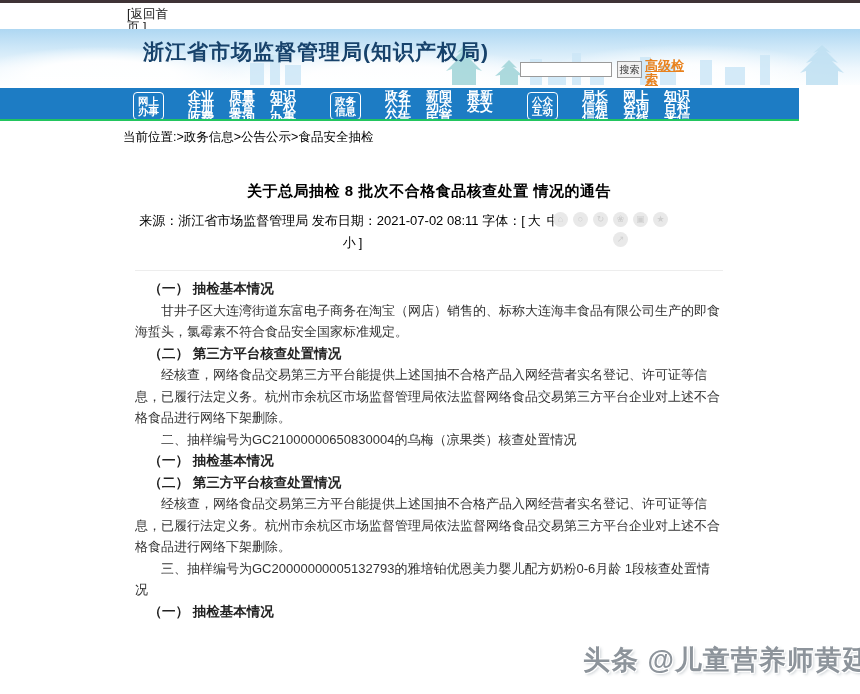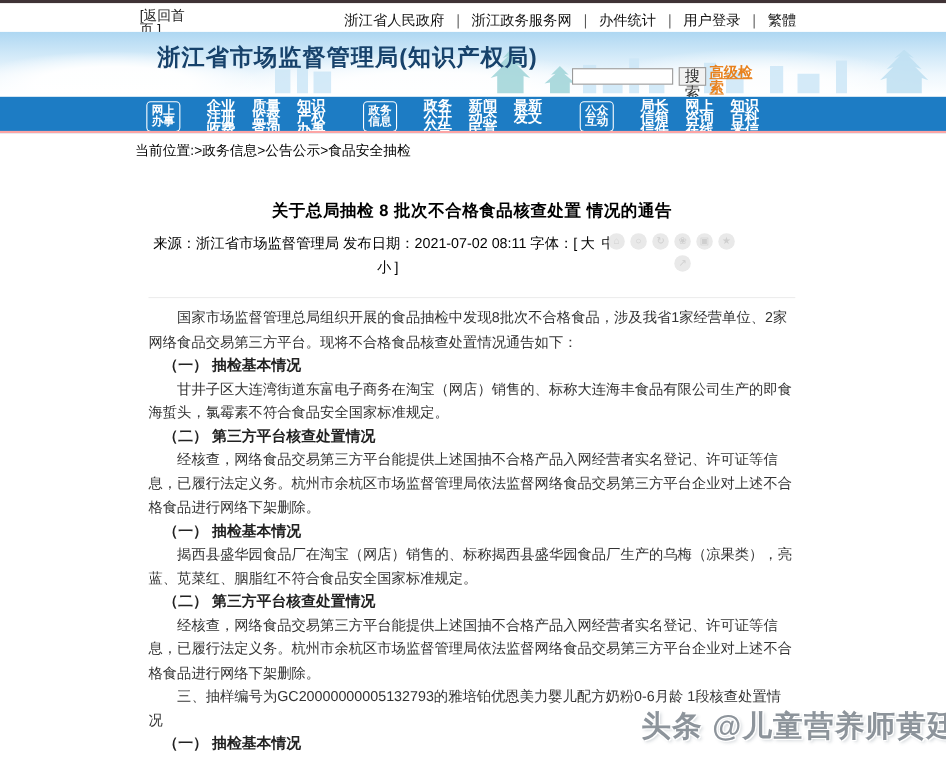--- a/index.html
+++ b/index.html
@@ -22,25 +22,25 @@
     background:
       radial-gradient(ellipse 180px 40px at 12% 85%, rgba(255,255,255,.95) 40%, rgba(255,255,255,0) 75%),
       radial-gradient(ellipse 260px 55px at 45% 100%, rgba(255,255,255,.9) 35%, rgba(255,255,255,0) 70%),
       radial-gradient(ellipse 220px 50px at 80% 90%, rgba(255,255,255,.85) 30%, rgba(255,255,255,0) 70%),
       linear-gradient(180deg,#aed7f2 0%, #cfe8f8 35%, #eef7fd 70%, #fcfeff 100%);
   }
   .skyline { position:absolute; left:0; bottom:0; width:860px; height:40px; opacity:.85; }
   .site-title { position:absolute; left:143px; top:9px; font-size:21px; font-weight:bold; color:#17426b; letter-spacing:1px; white-space:nowrap; }
   .search-wrap { position:absolute; left:520px; top:32px; height:22px; }
   .search-input { position:absolute; left:0; top:1px; width:92px; height:15px; border:1px solid #9a9a9a; background:#fff; font-size:11px; padding:0 3px; }
-  .search-btn { position:absolute; left:97px; top:0; width:25px; height:17px; border:1px solid #999; background:#f2f2f2; font-size:14px; line-height:15px; text-align:center; color:#333; cursor:pointer; }
+  .search-btn { position:absolute; left:97px; top:0; width:25px; height:17px; border:1px solid #999; background:#f2f2f2; font-size:10px; line-height:15px; text-align:center; color:#333; cursor:pointer; }
   .adv-link { position:absolute; left:125px; top:-2px; width:40px; font-size:13px; line-height:14px; color:#e8821e; text-decoration:underline; cursor:pointer; font-weight:bold; }
 
   
-  .nav { position:absolute; left:0; top:88px; width:860px; height:33px; background:#1d7cc4; border-bottom:2px solid #fca5a5; overflow:hidden; }
+  .nav { position:absolute; left:0; top:88px; width:799px; height:33px; background:#1d7cc4; border-bottom:2px solid #22c55e; overflow:hidden; }
   .nav-inner { display:flex; align-items:flex-start; padding:2px 0 0 133px; height:33px; overflow:hidden; }
   .nav-item { color:#fff; font-weight:bold; font-size:13px; line-height:11px; text-align:center; height:31px; overflow:hidden; cursor:pointer; flex:none; }
   .nav-item .nline { display:block; }
   .nav-box { border:1px solid #fff; border-radius:4px; font-size:10.5px; line-height:10px; padding:3px 4px; margin-top:2px; height:auto; }
   .m-sm { margin-right:15px; } .m-md { margin-right:24px; } .m-lg { margin-right:34px; }
 
   
   .breadcrumb { position:absolute; left:123px; top:129px; font-size:12.5px; color:#000; }
   .breadcrumb .bc-part { cursor:pointer; }
 
@@ -66,21 +66,20 @@
 </style>
 </head>
 <body>
 
 <div id="screen">
 
   <div class="topline"></div>
 
   <div class="topbar">
     <span class="home-link">[返回首页 ]</span>
-    <span class="top-links"><span class="tlink">浙江省人民政府</span><span class="tsep">｜</span><span class="tlink">浙江政务服务网</span><span class="tsep">｜</span><span class="tlink">办件统计</span><span class="tsep">｜</span><span class="tlink">用户登录</span><span class="tsep">｜</span><span class="tlink">繁體</span></span>
   </div>
 
   <div class="header">
     <svg class="skyline" viewBox="0 0 860 40" preserveAspectRatio="none">
       <g fill="#cde7f7">
         <rect x="250" y="18" width="14" height="22"></rect>
           <rect x="270" y="10" width="10" height="30"></rect>
         <rect x="285" y="20" width="16" height="20"></rect>
           <rect x="530" y="14" width="12" height="26"></rect>
         <rect x="548" y="22" width="18" height="18"></rect>
@@ -191,27 +190,26 @@
           </div>
         <div class="share-row2" id="share-row2">
             <span class="share-ic">↗</span>
           </div>
       </div>
     </div>
 
     <div class="meta-sep"></div>
 
     <div class="body-text">
-        <p class="indent">国家市场监督管理总局组织开展的食品抽检中发现8批次不合格食品，涉及我省1家经营单位、2家网络食品交易第三方平台。现将不合格食品核查处置情况通告如下：</p>
         <p class="heading">（一） 抽检基本情况</p>
         <p class="indent">甘井子区大连湾街道东富电子商务在淘宝（网店）销售的、标称大连海丰食品有限公司生产的即食海蜇头，氯霉素不符合食品安全国家标准规定。</p>
         <p class="heading">（二） 第三方平台核查处置情况</p>
         <p class="indent">经核查，网络食品交易第三方平台能提供上述国抽不合格产品入网经营者实名登记、许可证等信息，已履行法定义务。杭州市余杭区市场监督管理局依法监督网络食品交易第三方平台企业对上述不合格食品进行网络下架删除。</p>
+        <p class="indent">二、抽样编号为GC21000000650830004的乌梅（凉果类）核查处置情况</p>
         <p class="heading">（一） 抽检基本情况</p>
-        <p class="indent">揭西县盛华园食品厂在淘宝（网店）销售的、标称揭西县盛华园食品厂生产的乌梅（凉果类），亮蓝、苋菜红、胭脂红不符合食品安全国家标准规定。</p>
         <p class="heading">（二） 第三方平台核查处置情况</p>
         <p class="indent">经核查，网络食品交易第三方平台能提供上述国抽不合格产品入网经营者实名登记、许可证等信息，已履行法定义务。杭州市余杭区市场监督管理局依法监督网络食品交易第三方平台企业对上述不合格食品进行网络下架删除。</p>
         <p class="indent">三、抽样编号为GC20000000005132793的雅培铂优恩美力婴儿配方奶粉0-6月龄 1段核查处置情况</p>
         <p class="heading">（一） 抽检基本情况</p>
       </div>
   </div>
 
   <div class="watermark">头条 @儿童营养师黄廷伟</div>
 
 </div>

